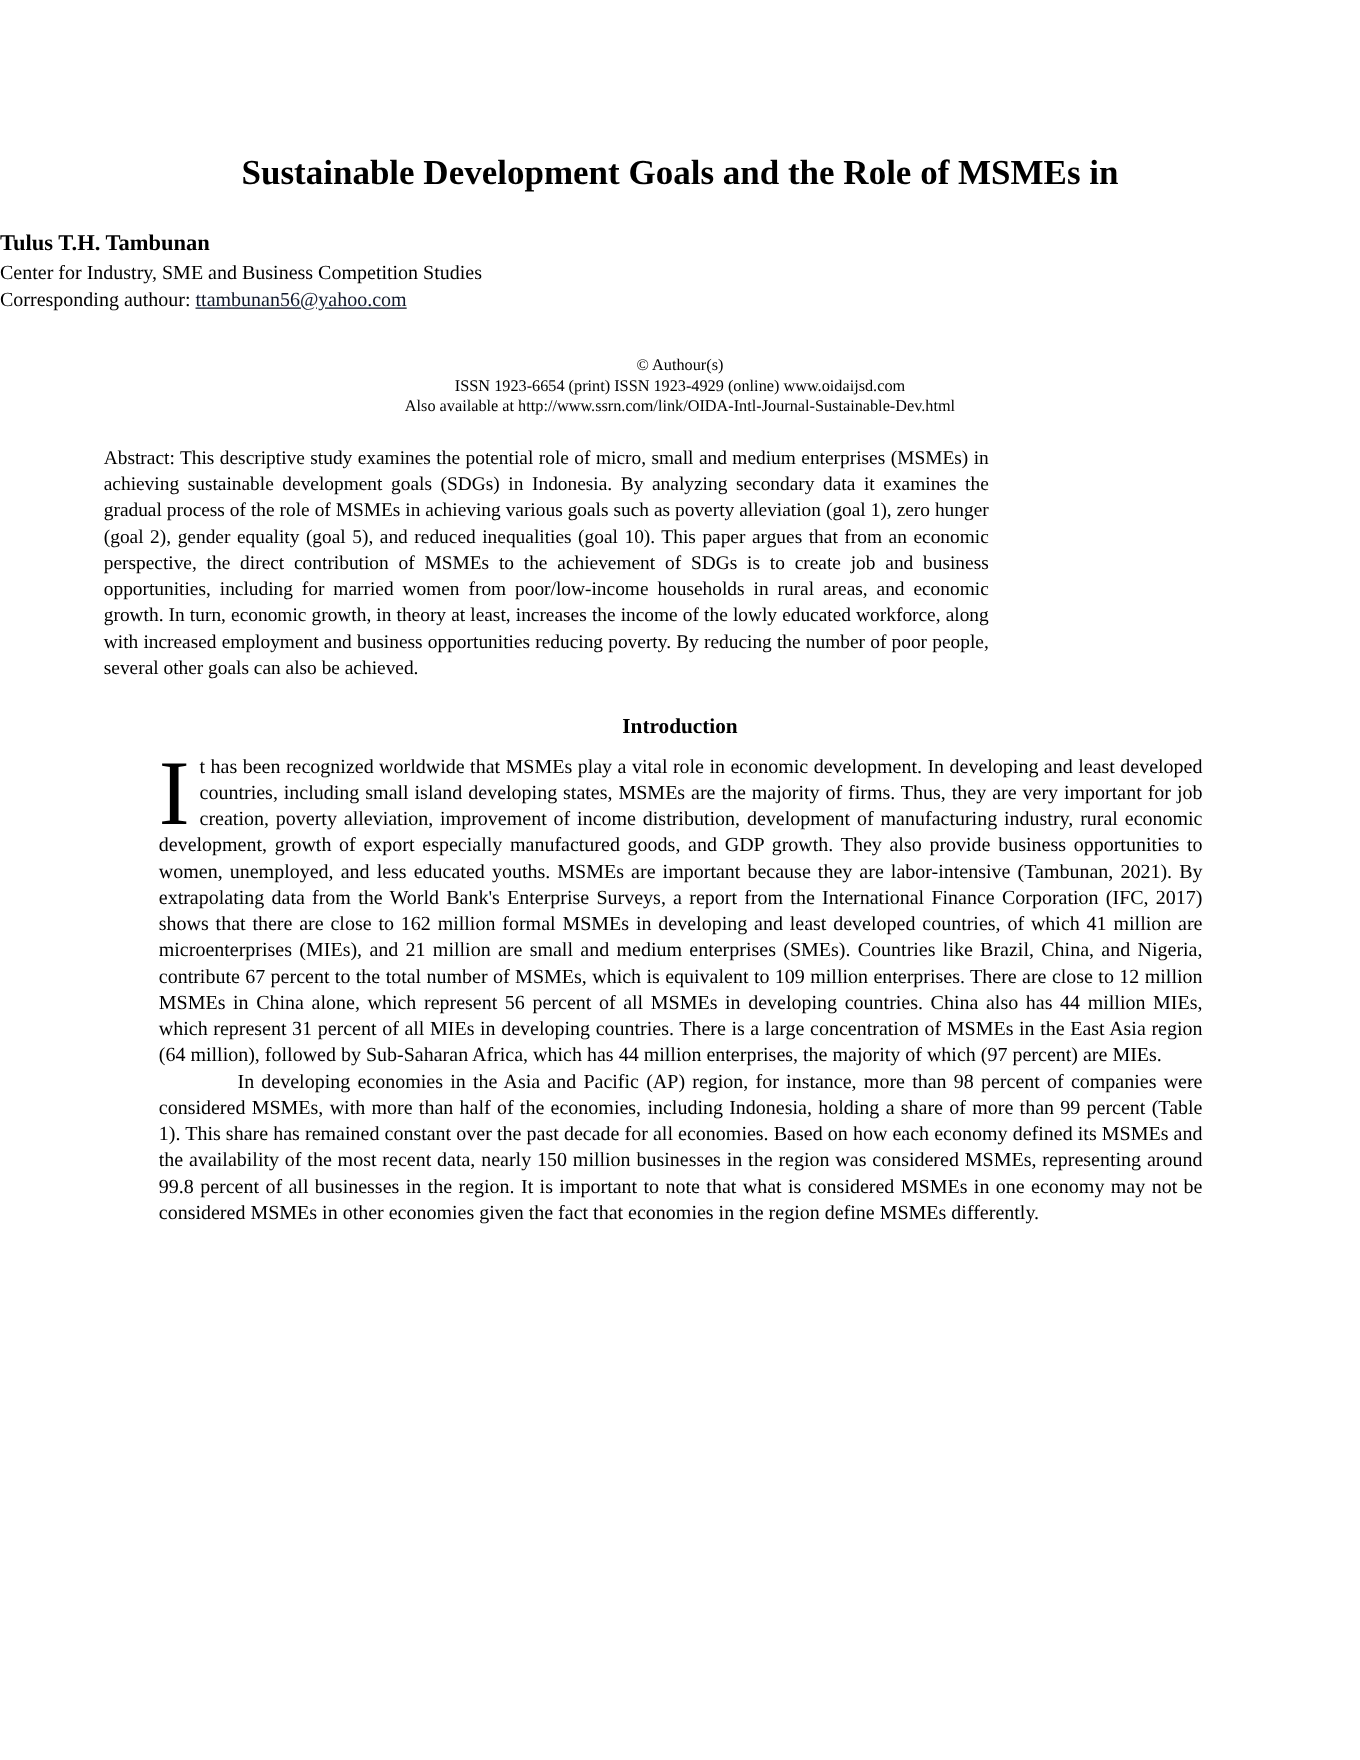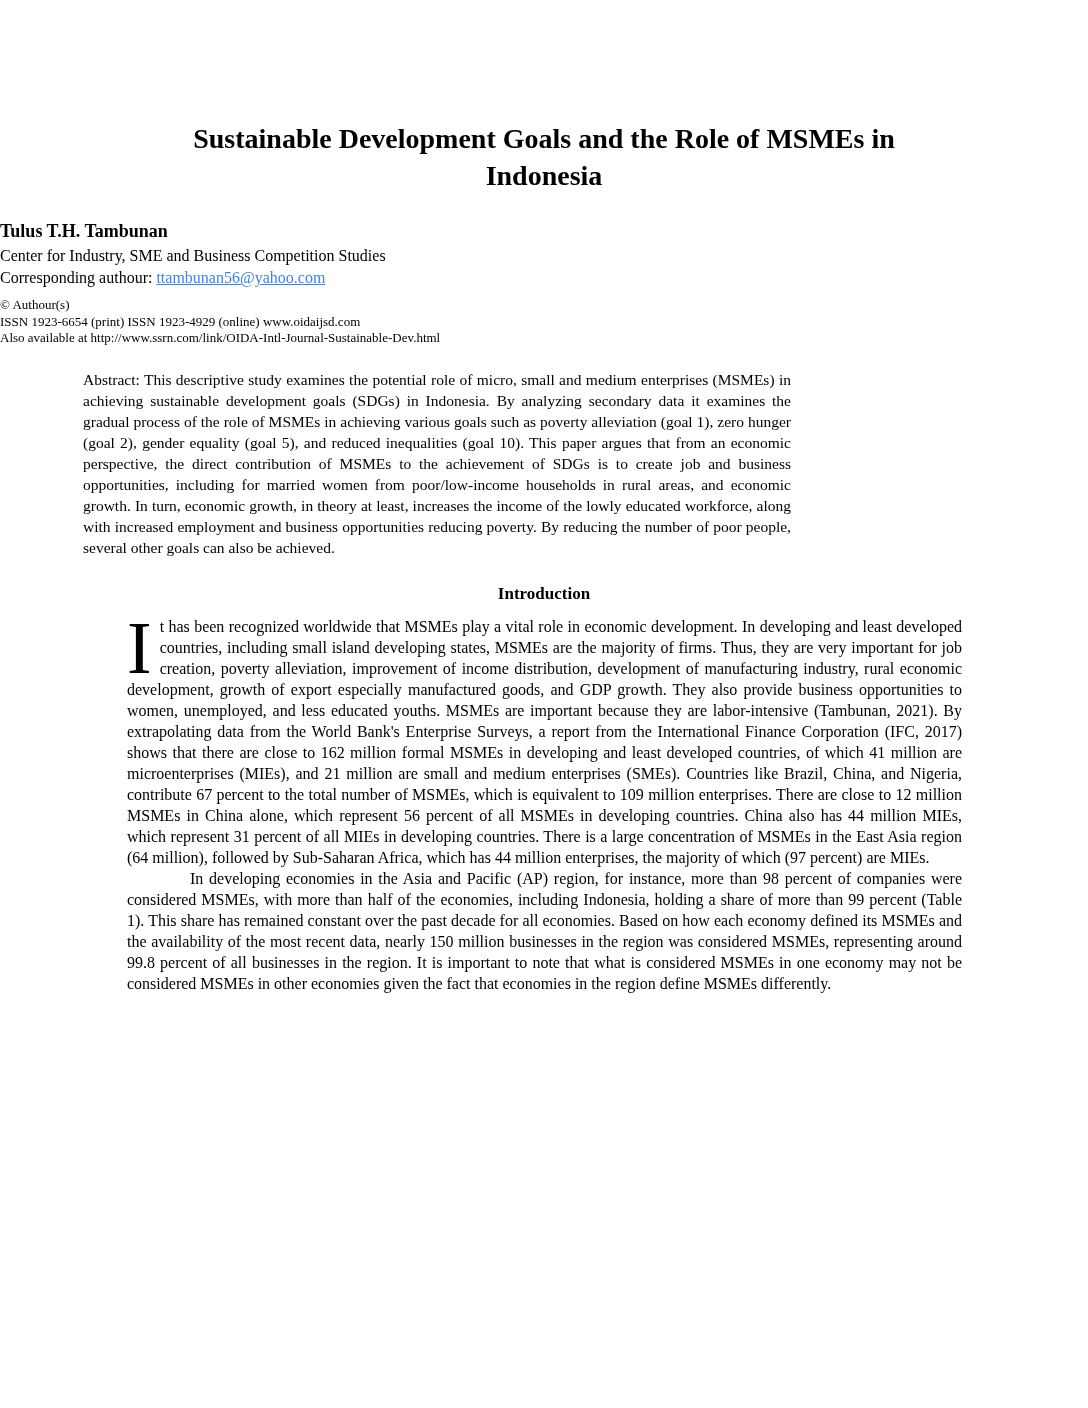--- a/index.html
+++ b/index.html
@@ -26,26 +26,27 @@
     margin-top: 26px;
     font-size: 16px;
     line-height: 22px;
   }
   .author-name {
     font-size: 18px;
     font-weight: bold;
     margin-bottom: 3px;
   }
   .email-link {
-    color: #3b82f6;
+    color: #0f172a;
     text-decoration: underline;
     cursor: pointer;
   }
   .imprint {
-    margin-top: 8px;
+    margin-top: 32px;
+    text-align: center;
     font-size: 13px;
     line-height: 16.5px;
   }
   .abstract, .keywords {
     margin: 0 0 0 83px;
     width: 708px;
     text-align: justify;
     font-size: 15.5px;
     line-height: 21px;
   }
@@ -75,21 +76,20 @@
     font-weight: normal;
   }
 </style>
 </head>
 <body>
 
 <div class="page">
 
   <h1 class="title">
     <div>Sustainable Development Goals and the Role of MSMEs in</div>
-    <div>Indonesia</div>
   </h1>
 
   <div class="author-block">
     <div class="author-name">Tulus T.H. Tambunan</div>
     <div>Center for Industry, SME and Business Competition Studies</div>
     <div><span>Corresponding authour: </span><a class="email-link">ttambunan56@yahoo.com</a></div>
   </div>
 
   <div class="imprint">
     <div>© Authour(s)</div>

